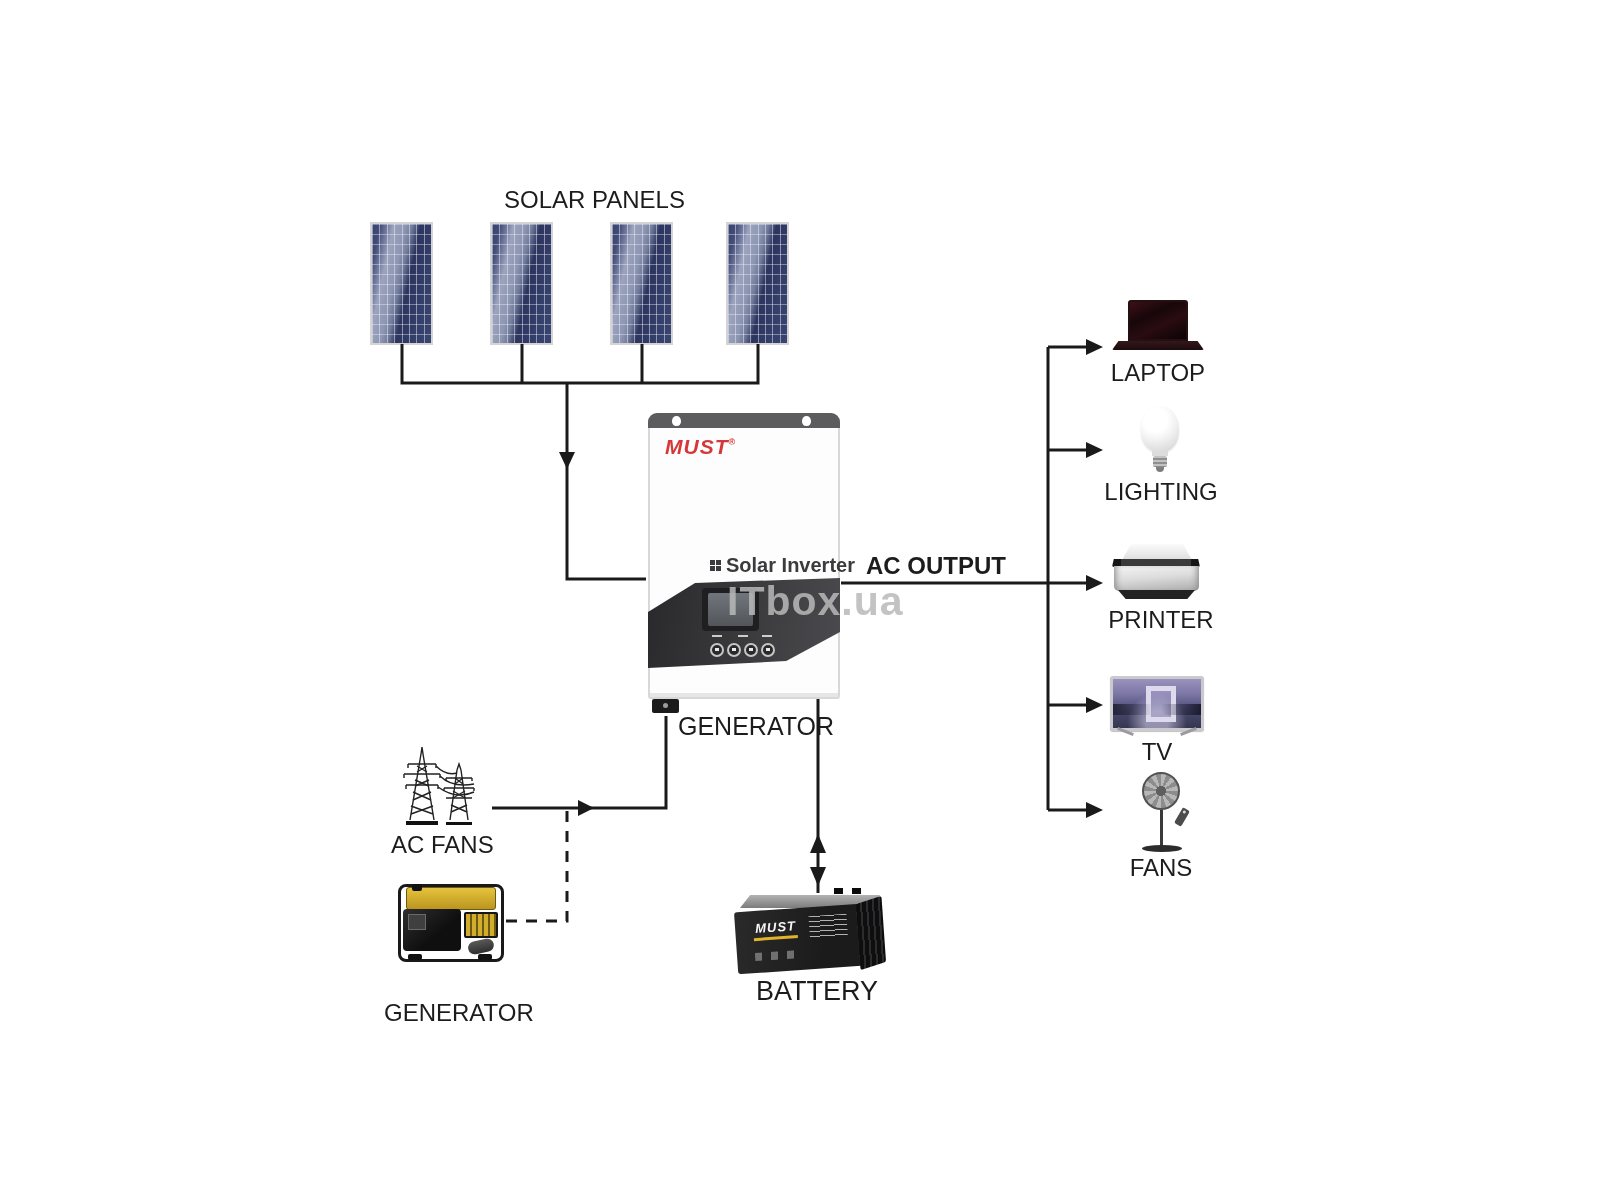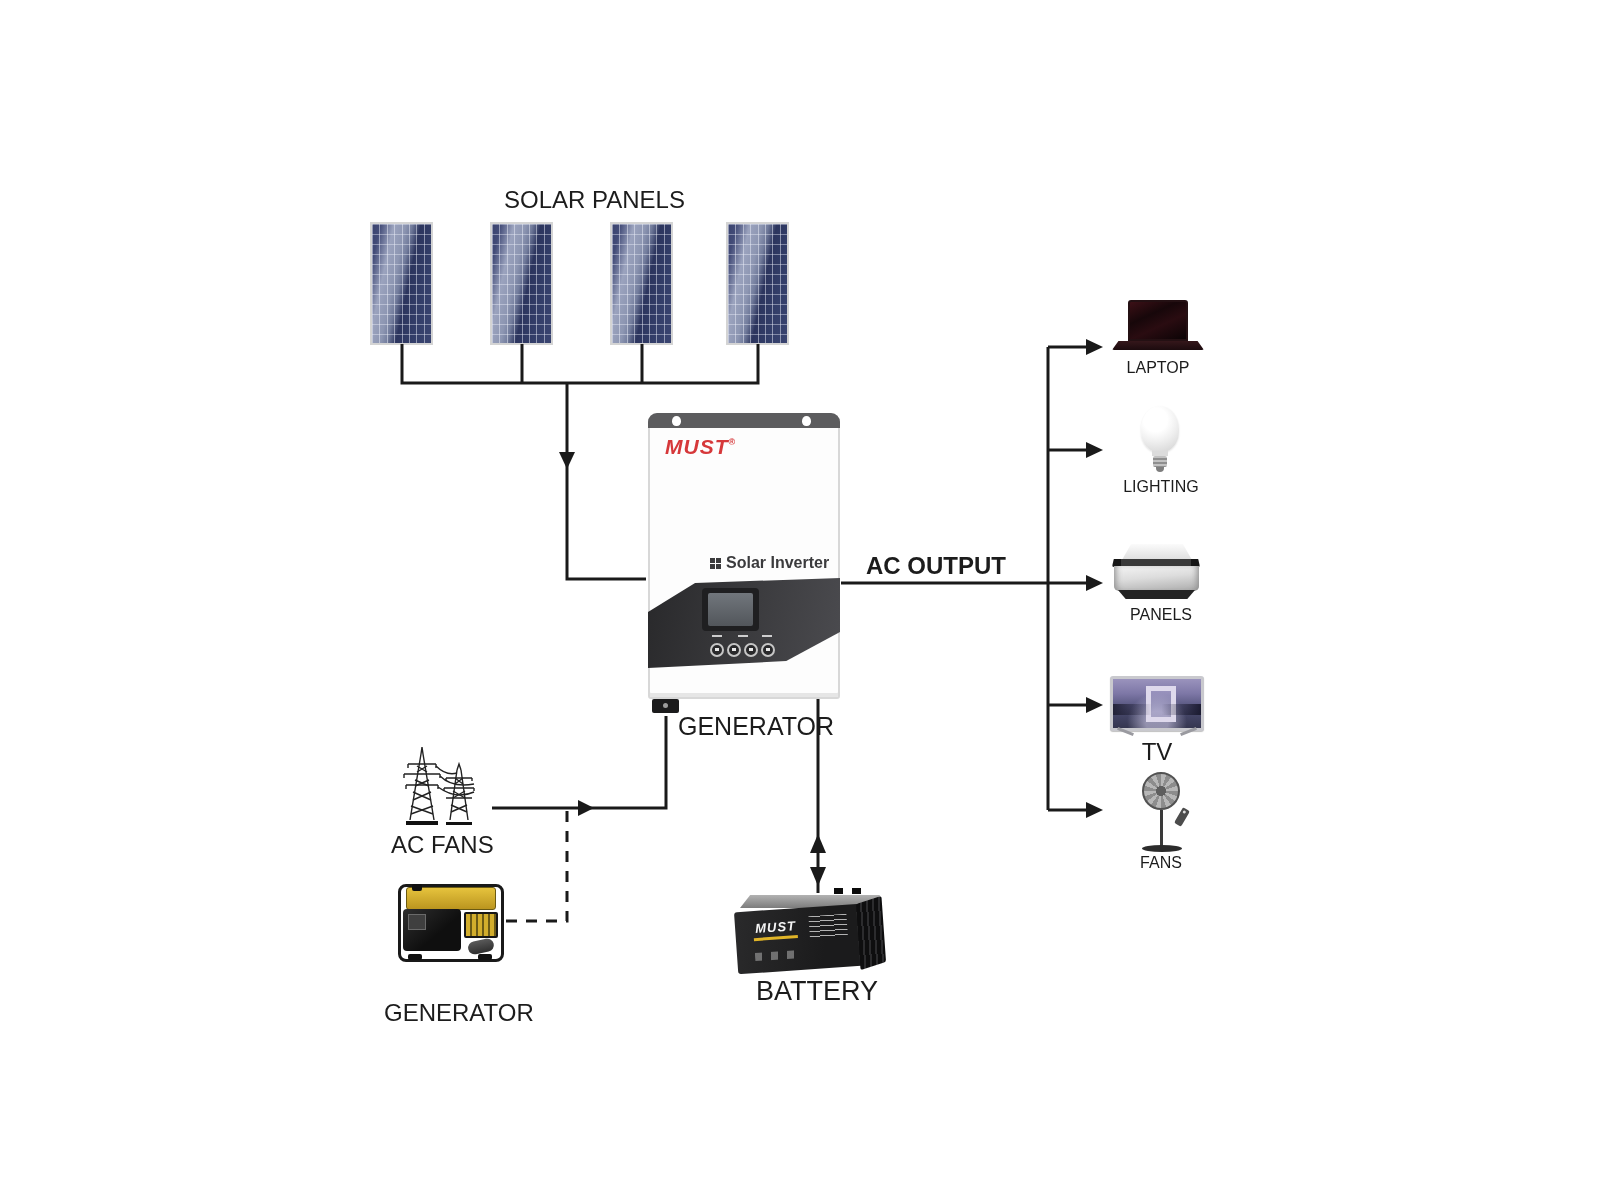--- a/index.html
+++ b/index.html
@@ -24,39 +24,39 @@
             box-sizing:border-box;box-shadow:inset 0 -4px 0 #e6e6e6;}
   .inv-top{position:absolute;left:0;top:0;width:192px;height:15px;background:#5c5c5e;border-radius:9px 9px 0 0;}
   .inv-hole{position:absolute;top:3px;width:9px;height:10px;background:#fff;border-radius:50% 50% 45% 45%;}
   .inv-brand{position:absolute;left:17px;top:22px;font-size:21px;font-weight:bold;font-style:italic;
              color:#d6383a;letter-spacing:1px;}
   .inv-brand sup{font-size:9px;font-style:normal;vertical-align:9px;}
   .inv-prod-row{position:absolute;left:62px;top:141px;display:flex;gap:5px;align-items:center;}
   .grid-icon{width:11px;height:11px;
       background:linear-gradient(to right,transparent 0 42%,#fff 42% 58%,transparent 58%),
                  linear-gradient(to bottom,transparent 0 42%,#fff 42% 58%,transparent 58%),#3b3b3d;}
-  .inv-prod{font-size:16px;font-weight:bold;color:#3b3b3d;white-space:nowrap;}
+  .inv-prod{font-size:20px;font-weight:bold;color:#3b3b3d;white-space:nowrap;}
   .inv-band{position:absolute;left:0;top:160px;width:192px;height:100px;
             background:linear-gradient(100deg,#29292b,#4b4b4f);
             clip-path:polygon(0% 39%,24.5% 10%,100% 5%,100% 59%,72% 88%,0% 95%);}
   .inv-lcd{position:absolute;left:54px;top:15px;width:57px;height:43px;background:#1f1f21;border-radius:4px;}
   .inv-lcd::after{content:"";position:absolute;left:6px;top:5px;right:6px;bottom:5px;border-radius:2px;
             background:linear-gradient(#71767c,#52565b);}
   .inv-btn{position:absolute;top:70px;width:14px;height:14px;border-radius:50%;box-sizing:border-box;
             border:2px solid #c6c6c6;background:radial-gradient(circle at 50% 45%,#e8e8e8 0 2px,#29292b 2px);}
   .inv-mark{position:absolute;top:62px;width:10px;height:2px;background:rgba(255,255,255,.75);}
   .inv-conn{position:absolute;left:4px;top:286px;width:27px;height:14px;background:#1b1b1c;border-radius:2px;}
   .inv-conn::after{content:"";position:absolute;left:11px;top:4px;width:5px;height:5px;border-radius:50%;background:#9c9c9c;}
 
   #watermark{position:absolute;left:727px;top:578px;z-index:40;font-size:41px;font-weight:bold;
              color:#b9b9b9;opacity:.85;letter-spacing:1px;}
 
   
   .dev{position:absolute;z-index:2;}
-  .dev-lbl{position:absolute;font-size:16px;color:#1c1c1c;text-align:center;width:160px;white-space:nowrap;}
+  .dev-lbl{position:absolute;font-size:24px;color:#1c1c1c;text-align:center;width:160px;white-space:nowrap;}
 
   .lap-screen{position:absolute;left:20px;top:0;width:60px;height:41px;box-sizing:border-box;
       border:2px solid #241013;border-radius:3px 3px 0 0;
       background:linear-gradient(155deg,#3c1016 0%,#17070a 35%,#2a0c11 60%,#0b0305 100%);}
   .lap-base{position:absolute;left:4px;top:41px;width:92px;height:9px;border-radius:2px;
       background:linear-gradient(#35171b,#1c0b0e);clip-path:polygon(7% 0,93% 0,100% 100%,0 100%);}
 
   .bulb-glass{position:absolute;left:5px;top:0;width:38px;height:46px;border-radius:50% 50% 44% 44%;
       background:radial-gradient(circle at 38% 30%,#ffffff 0 30%,#efefef 55%,#d9d9d9 85%,#cccccc 100%);
       box-shadow:0 1px 2px rgba(0,0,0,.12);}
@@ -181,20 +181,21 @@
       <div class="inv-mark" style="left:64px;"></div>
       <div class="inv-mark" style="left:90px;"></div>
       <div class="inv-mark" style="left:114px;"></div>
       <div class="inv-btn" style="left:62px;"></div>
       <div class="inv-btn" style="left:79px;"></div>
       <div class="inv-btn" style="left:96px;"></div>
       <div class="inv-btn" style="left:113px;"></div>
     </div>
     <div class="inv-conn"></div>
   </div>
+  <div id="watermark">ITbox.ua</div>
   <div class="lbl" style="left:678px;top:712px;font-size:25px;">GENERATOR</div>
   <div class="lbl" style="left:866px;top:552px;font-weight:bold;">AC OUTPUT</div>
 
   <div class="dev" style="left:1108px;top:300px;width:100px;height:58px;">
     <div class="lap-screen"></div>
     <div class="lap-base"></div>
   </div>
   <div class="dev-lbl" style="left:1078px;top:359px;">LAPTOP</div>
 
   <div class="dev" style="left:1136px;top:406px;width:48px;height:70px;">
@@ -204,21 +205,21 @@
     <div class="bulb-tip"></div>
   </div>
   <div class="dev-lbl" style="left:1081px;top:478px;">LIGHTING</div>
 
   <div class="dev" style="left:1112px;top:543px;width:90px;height:60px;">
     <div class="prn-lid"></div>
     <div class="prn-edge"></div>
     <div class="prn-body"></div>
     <div class="prn-base"></div>
   </div>
-  <div class="dev-lbl" style="left:1081px;top:606px;">PANELS</div>
+  <div class="dev-lbl" style="left:1081px;top:606px;">PRINTER</div>
 
   <div class="dev" style="left:1110px;top:676px;width:94px;height:64px;">
     <div class="tv-frame"></div>
     <div class="tv-screen">
       <div class="tv-arch"></div>
       <div class="tv-sil"></div>
     </div>
     <div class="tv-leg l"></div>
     <div class="tv-leg r"></div>
   </div>

